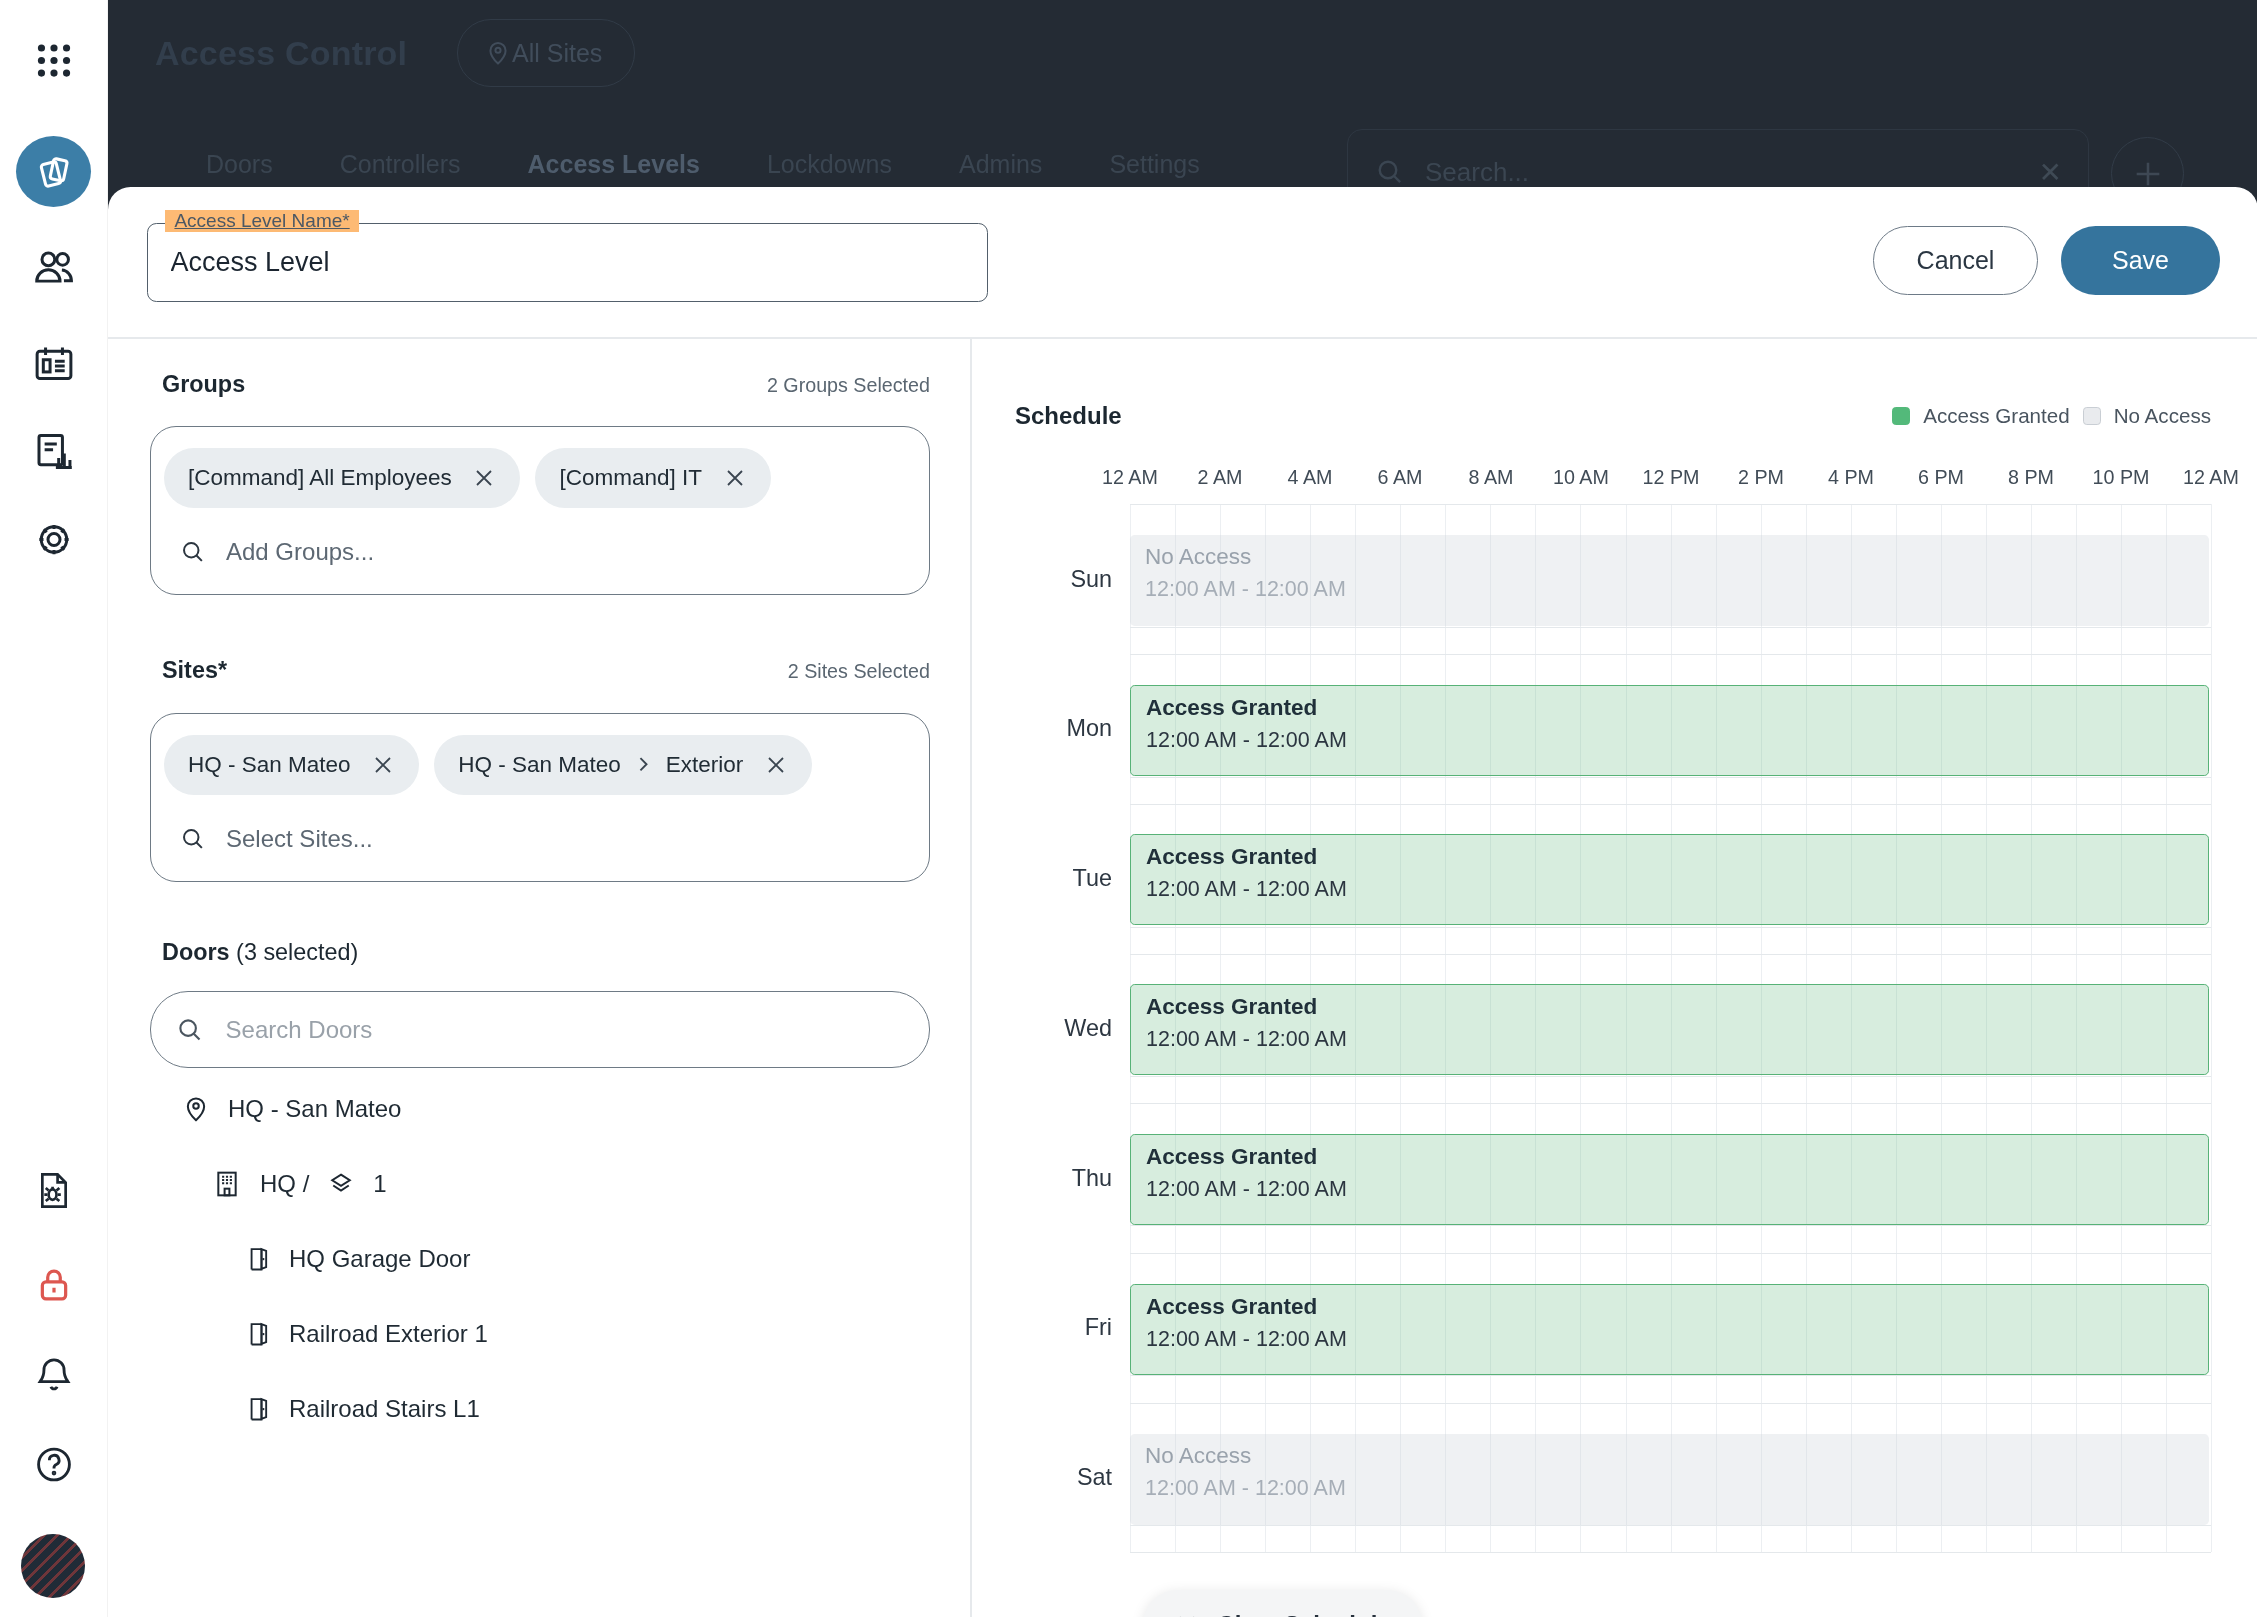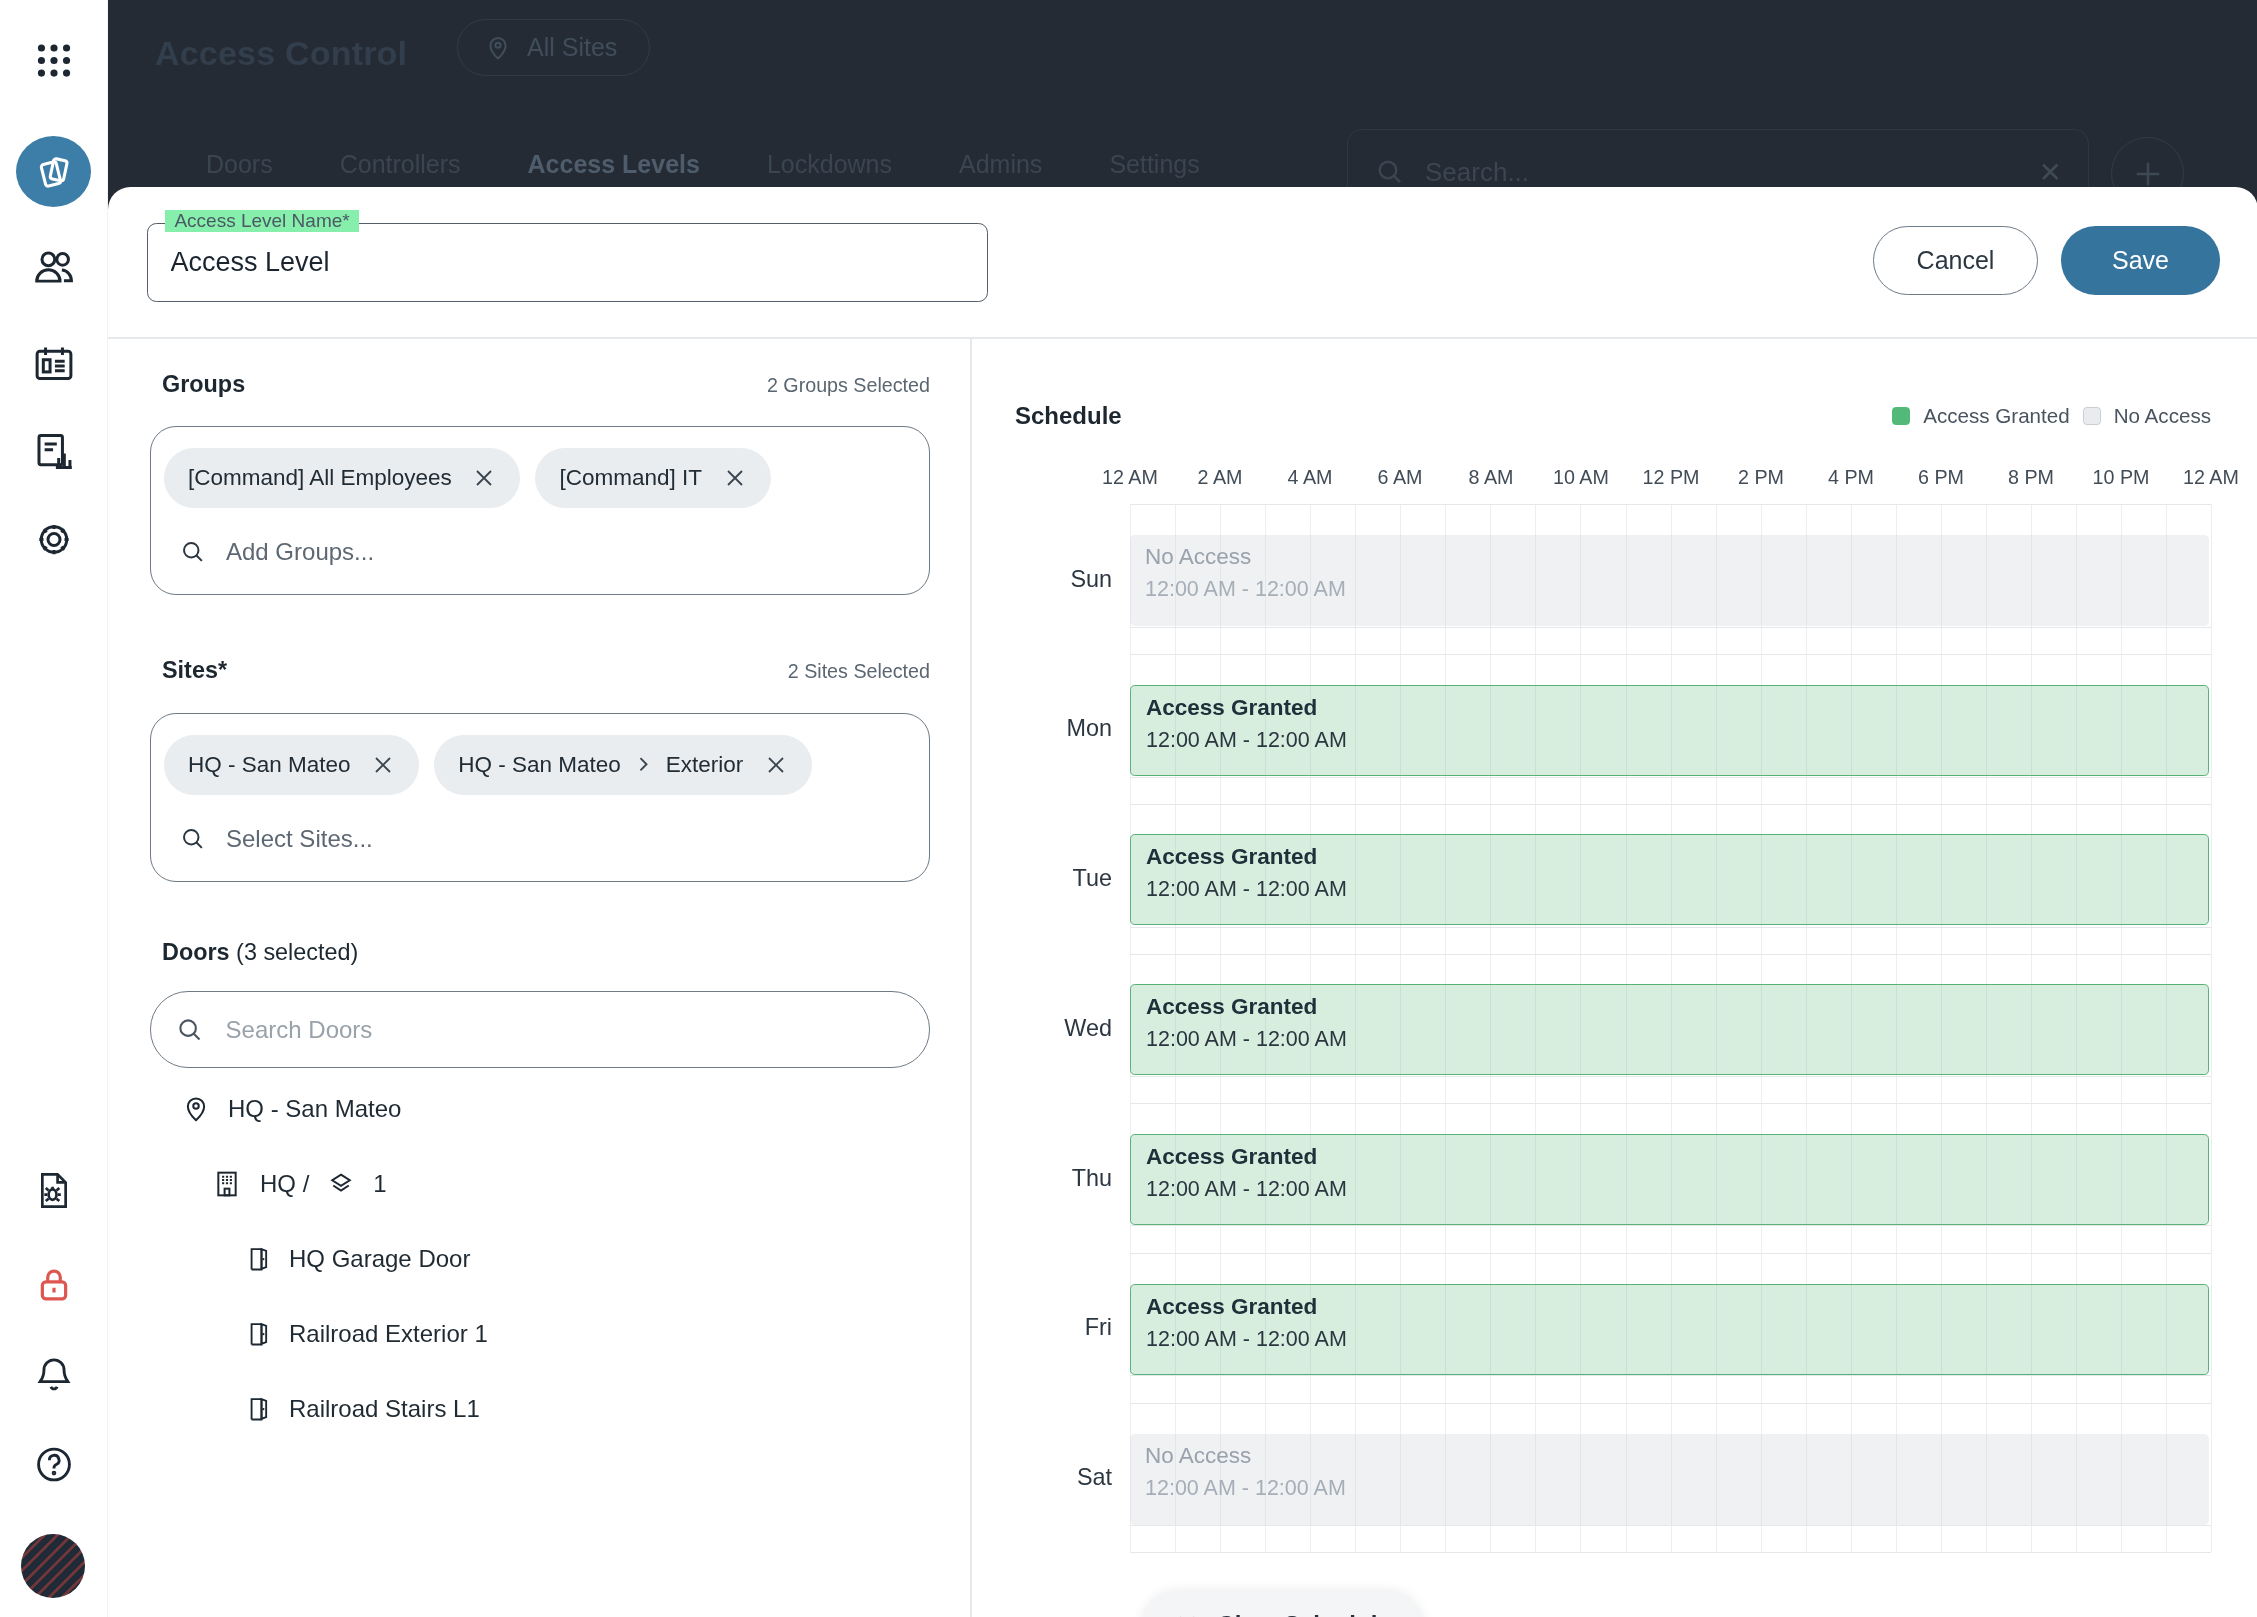--- a/index.html
+++ b/index.html
@@ -25,22 +25,22 @@
     background:
       repeating-linear-gradient(135deg, transparent 0 6.6px, rgba(176,62,60,0.55) 6.6px 9.4px),
       #202b37;
     overflow:hidden;
   }
 
   
   .backdrop { position:absolute; left:108px; top:0; width:2150px; height:1617px; background:#242b34; z-index:10; }
   .hdr-title { position:absolute; left:47px; top:34px; font-size:34px; font-weight:bold; color:#323e4c; letter-spacing:0.2px; }
   .site-pill {
-    position:absolute; left:349px; top:19px; height:57px; padding:0 32px 0 26px;
-    border:1.9px solid #313b47; border-radius:37px; display:flex; align-items:center; gap:15px;
+    position:absolute; left:349px; top:19px; height:68px; padding:0 32px 0 26px;
+    border:1.9px solid #313b47; border-radius:37px; display:flex; align-items:center; 
     color:#414d5b; font-size:25px;
   }
   .hdr-tabs { position:absolute; left:98px; top:150px; display:flex; gap:0; }
   .hdr-tab { font-size:25px; color:#3a4551; padding:0; margin-right:67px; white-space:nowrap; }
   .hdr-tab.active { color:#4e5c6c; font-weight:bold; }
   .hdr-search {
     position:absolute; left:1239px; top:129px; width:742px; height:86px;
     border:1.9px solid #2e3742; border-radius:15px; display:flex; align-items:center;
     padding:0 26px; gap:19px; color:#3b4652; font-size:26px;
   }
@@ -56,22 +56,22 @@
     background:#ffffff; border-radius:22.5px 22.5px 0 0; z-index:20;
   }
   .divider-h { position:absolute; left:0; top:150px; width:100%; height:1.9px; background:#e6e9ec; }
   .divider-v { position:absolute; left:862px; top:150px; width:1.9px; height:1280px; background:#e6e9ec; }
 
   .name-field {
     position:absolute; left:39px; top:36px; width:841px; height:79px;
     border:1.9px solid #525f6b; border-radius:9.4px;
   }
   .name-field .flabel {
-    position:absolute; left:17px; top:-14px; background:#86efac; padding:0 9.4px;
-    font-size:19px; color:#4c5864;
+    position:absolute; left:17px; top:-14px; background:#fdba74; padding:0 9.4px;
+    font-size:19px; color:#4c5864;text-decoration:underline;
   }
   .name-field input {
     width:100%; height:100%; border:none; outline:none; background:transparent;
     font-family:"Liberation Sans", sans-serif; font-size:27px; color:#1b2530; padding:0 22.5px;
   }
   .btn { position:absolute; height:69px; border-radius:35px; display:flex; align-items:center; justify-content:center; font-size:25px; cursor:pointer; }
   .btn-cancel { left:1765px; top:39px; width:165px; background:#fff; border:1.9px solid #6d7a87; color:#2a3642; }
   .btn-save { left:1953px; top:39px; width:159px; background:#35749d; border:none; color:#ffffff; }
 
   

